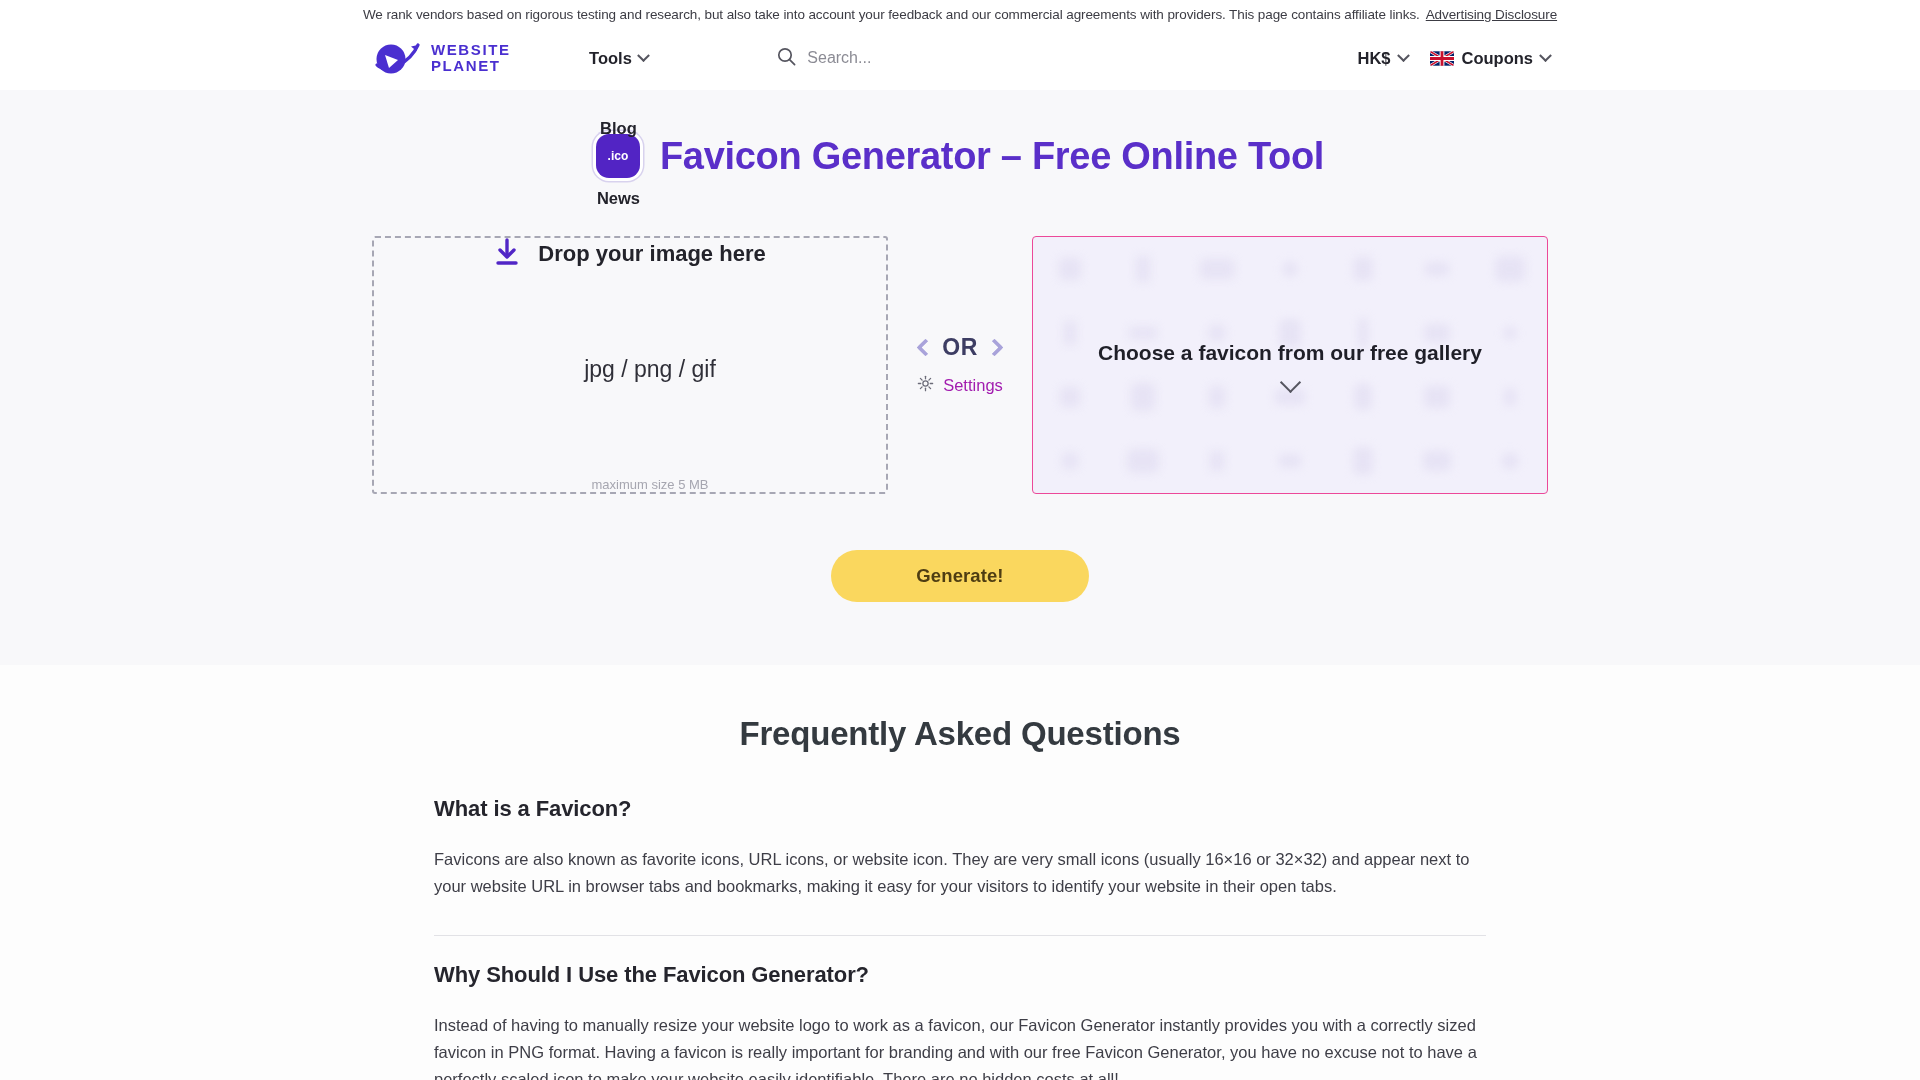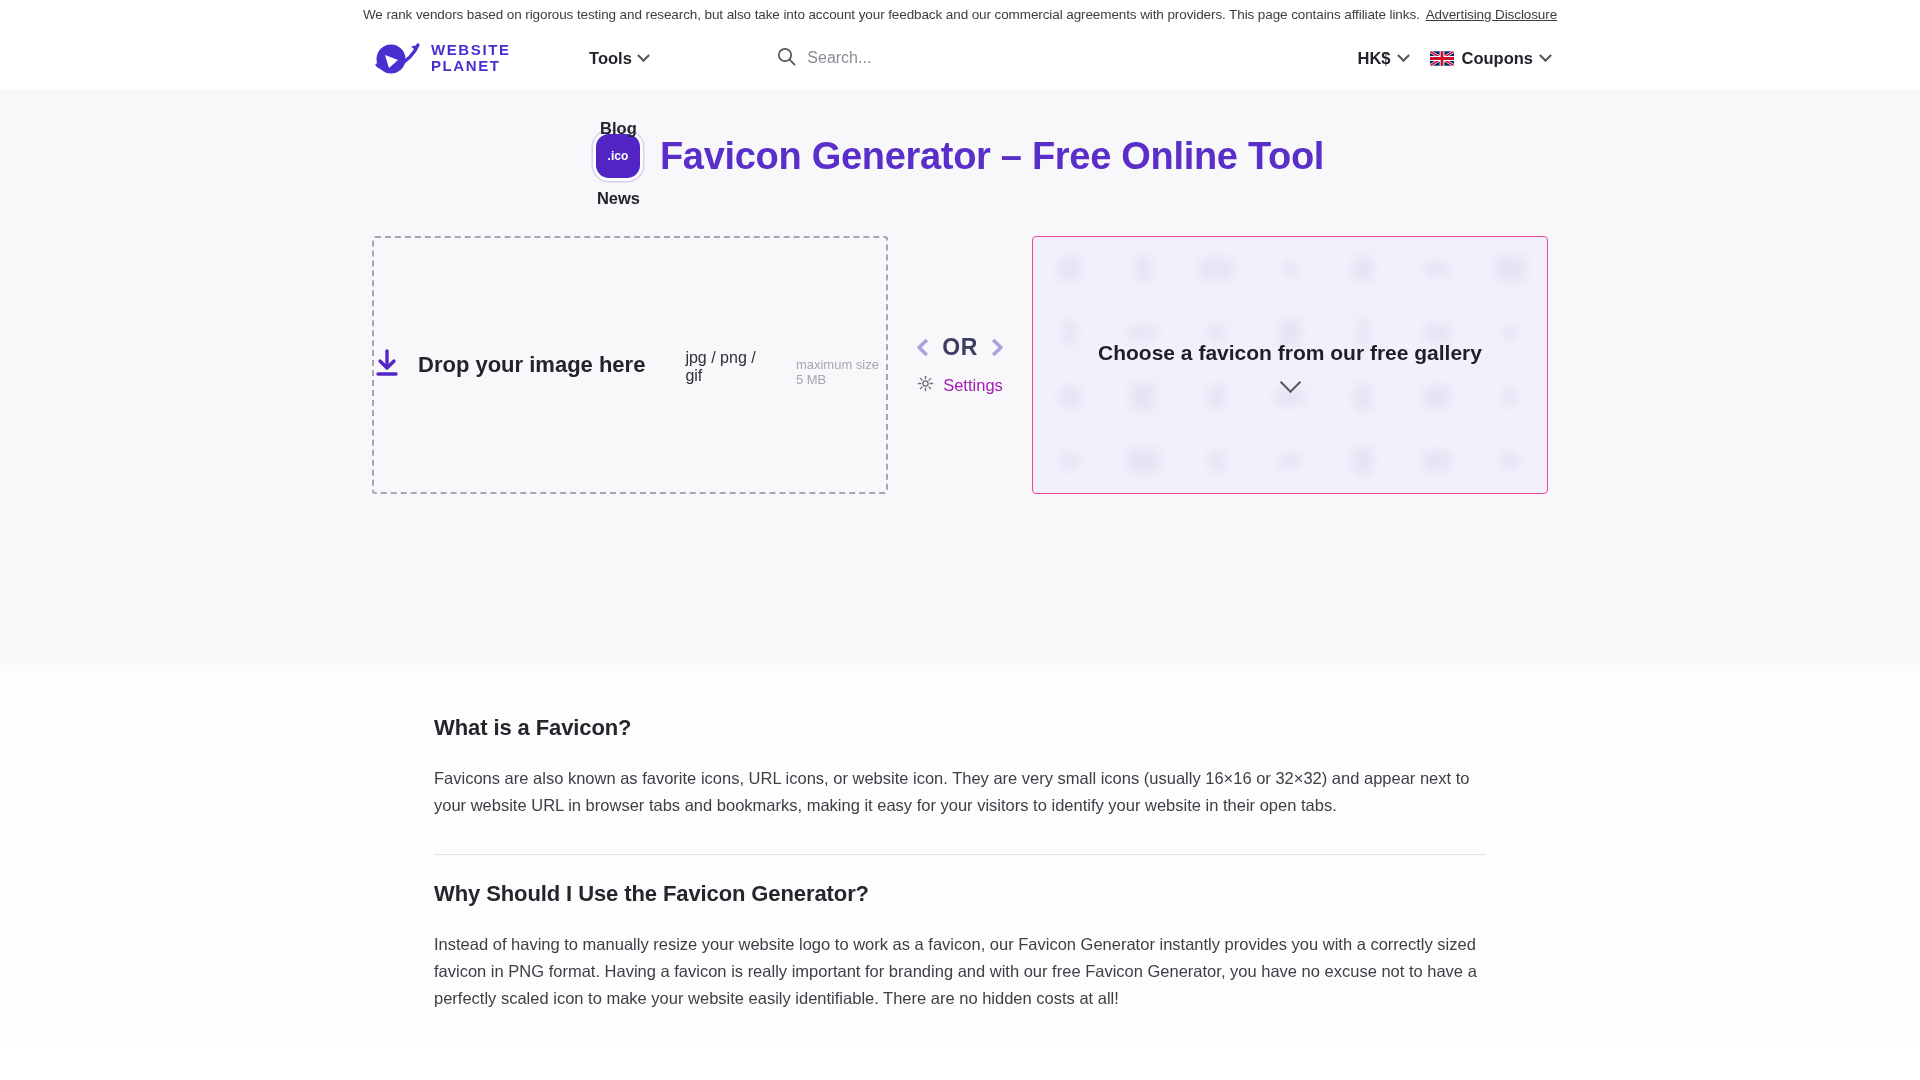--- a/index.html
+++ b/index.html
@@ -202,39 +202,39 @@
     gap: 0;
   }
 
   
   .dropzone {
     width: 516px;
     height: 258px;
     border: 2px dashed #a7a7b4;
     border-radius: 3px;
     display: flex;
-    flex-direction: row;
+    flex-direction: column;
     align-items: center;
     justify-content: space-between;
     cursor: pointer;
     background: transparent;
   }
   .dropzone-main {
     display: flex;
     align-items: center;
     gap: 18px;
   }
   .dropzone-title {
     font-size: 22px;
     font-weight: bold;
     color: #23232b;
     white-space: nowrap;
   }
   .dropzone-formats {
-    font-size: 16px;
+    font-size: 23px;
     color: #2f2f38;
     margin-top: 4px;
     margin-left: 40px;
   }
   .dropzone-maxsize {
     font-size: 13px;
     color: #a6a6b0;
     margin-top: 13px;
     margin-left: 40px;
   }
@@ -543,24 +543,28 @@
         <span style="width:20px;height:28px;border-radius:5px"></span>
         <span style="width:28px;height:20px;border-radius:4px"></span>
         <span style="width:18px;height:18px;border-radius:50%"></span>
       </div>
       <div class="gallery-title">Choose a favicon from our free gallery</div>
       <i class="gallery-chevron"></i>
     </div>
 
   </div>
 
+  <div class="generate-row">
+    <button class="generate-button">Generate!</button>
+  </div>
 
 </section>
 
 <section class="faq">
+  <h2 class="faq-heading">Frequently Asked Questions</h2>
   <div class="faq-list">
 
     <div class="faq-item">
       <h3 class="faq-question">What is a Favicon?</h3>
       <p class="faq-answer">Favicons are also known as favorite icons, URL icons, or website icon. They are very small icons (usually 16×16 or 32×32) and appear next to your website URL in browser tabs and bookmarks, making it easy for your visitors to identify your website in their open tabs.</p>
     </div>
 
     <div class="faq-item">
       <h3 class="faq-question">Why Should I Use the Favicon Generator?</h3>
       <p class="faq-answer">Instead of having to manually resize your website logo to work as a favicon, our Favicon Generator instantly provides you with a correctly sized favicon in PNG format. Having a favicon is really important for branding and with our free Favicon Generator, you have no excuse not to have a perfectly scaled icon to make your website easily identifiable. There are no hidden costs at all!</p>

